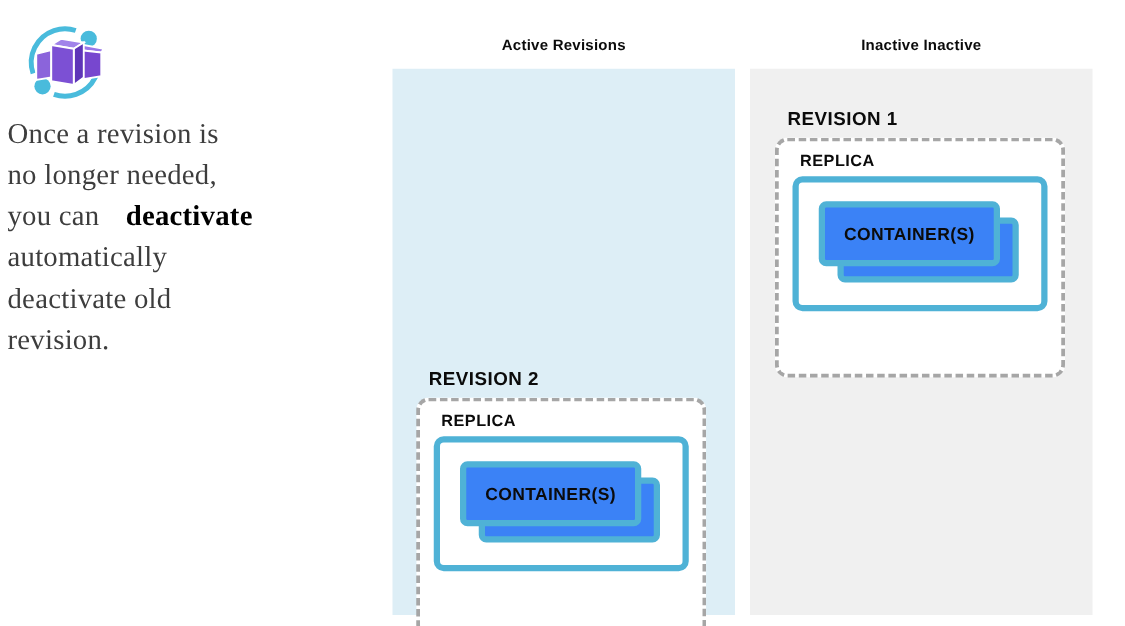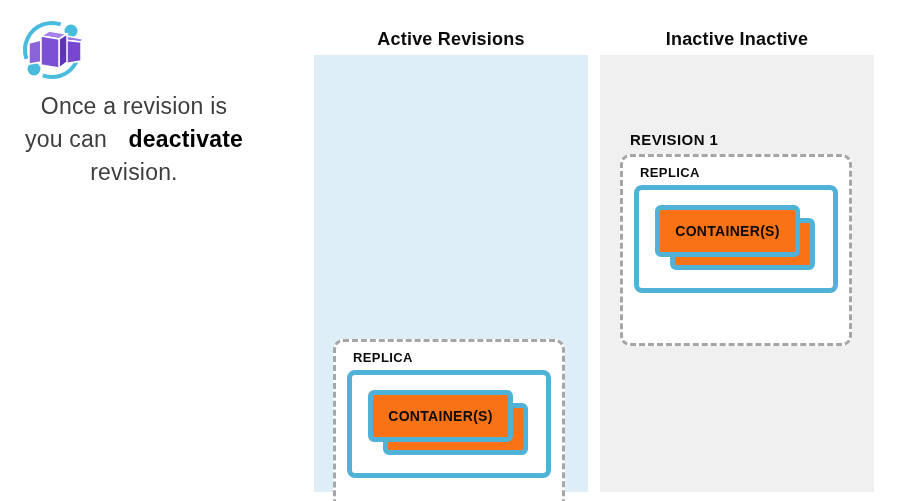--- a/index.html
+++ b/index.html
@@ -3,49 +3,49 @@
 <meta charset="utf-8">
 <style>
   html,body{margin:0;padding:0;background:#fff;}
   .canvas{position:relative;width:900px;height:501px;background:#ffffff;overflow:hidden;
           font-family:"Liberation Sans",sans-serif;}
 
   
   .logo{position:absolute;left:16px;top:12px;width:74px;height:72px;}
 
   
-  .intro{position:absolute;left:6px;top:90px;width:256px;text-align:center;
-         font-size:23px;line-height:33px;color:#3d3d3d;letter-spacing:.2px;}
+  .intro{position:absolute;left:6px;top:90px;width:256px;text-align:left;
+         font-size:23px;line-height:33px;color:#3d3d3d;letter-spacing:.2px;font-family:Liberation Serif, serif;}
   .intro b{color:#000;font-weight:700;margin-left:15px;}
 
   
   .col-header{position:absolute;top:29px;width:274px;text-align:center;
-              font-size:18px;font-weight:700;color:#0b0b0b;letter-spacing:.2px;}
+              font-size:12px;font-weight:700;color:#0b0b0b;letter-spacing:.2px;}
   .header-active{left:314px;}
   .header-inactive{left:600px;}
 
   
   .panel{position:absolute;top:55px;width:274px;height:437px;}
   .panel-active{left:314px;}
   .panel-inactive{left:600px;}
 
   
-  .revision{position:absolute;width:236px;margin-top:44px;}
+  .revision{position:absolute;width:236px;}
   .rev-active{left:333px;top:295px;}
   .rev-inactive{left:620px;top:87px;}
   .rev-label{font-size:15px;font-weight:700;color:#0b0b0b;line-height:18px;
              margin:0 0 5px 10px;letter-spacing:.4px;}
   .dashed-box{position:relative;width:232px;height:192px;background:#ffffff;
               border:3px dashed #a6a6a6;border-radius:10px;box-sizing:border-box;}
   .replica-label{position:absolute;left:17px;top:8px;font-size:13px;font-weight:700;
                  color:#0b0b0b;letter-spacing:.4px;}
   .replica-box{position:absolute;left:11px;top:28px;width:204px;height:108px;
                background:#ffffff;border:5px solid #4FB2D6;border-radius:8px;
                box-sizing:border-box;}
-  .card{position:absolute;width:145px;height:52px;background:#f97316;
+  .card{position:absolute;width:145px;height:52px;background:#3b82f6;
         border:5px solid #4FB2D6;border-radius:6px;box-sizing:border-box;}
   .card-front{left:16px;top:15px;z-index:2;display:flex;align-items:center;
               justify-content:center;font-size:14px;font-weight:700;color:#0b0b0b;
               letter-spacing:.3px;}
   .card-back{left:31px;top:28px;z-index:1;}
 </style>
 </head>
 <body>
 
 <div class="canvas">
@@ -59,31 +59,35 @@
       <polygon points="47,28 51,24 67,27 65,30" fill="#9A77E8" stroke="#fff" stroke-width="1.5"></polygon>
       <polygon points="47,28 65,30 65,49 47,52" fill="#7747CF" stroke="#fff" stroke-width="1.5"></polygon>
       <polygon points="25,24 33,19 51,22 43,27" fill="#A183EA" stroke="#fff" stroke-width="1.5"></polygon>
       <polygon points="43,27 51,22 51,50 43,56" fill="#5E35B8" stroke="#fff" stroke-width="1.5"></polygon>
       <polygon points="25,24 43,27 43,56 25,53" fill="#7C50D4" stroke="#fff" stroke-width="1.5"></polygon>
     </g>
   </svg>
 
   <div class="intro">
     <div>Once a revision is</div>
+    <div>no longer needed,</div>
     <div><span>you can </span><b>deactivate</b></div>
+    <div>automatically</div>
+    <div>deactivate old</div>
     <div>revision.</div>
   </div>
 
   <div class="col-header header-active">Active Revisions</div>
   <div class="col-header header-inactive">Inactive Inactive</div>
 
   <div class="panel panel-active" style="background: rgb(221, 238, 246);"></div>
   <div class="panel panel-inactive" style="background: rgb(240, 240, 240);"></div>
 
   <div class="revision rev-active">
+    <div class="rev-label">REVISION 2</div>
     <div class="dashed-box">
       <div class="replica-label">REPLICA</div>
       <div class="replica-box">
         <div class="card card-back"></div>
         <div class="card card-front">CONTAINER(S)</div>
       </div>
     </div>
   </div>
 
   <div class="revision rev-inactive">

